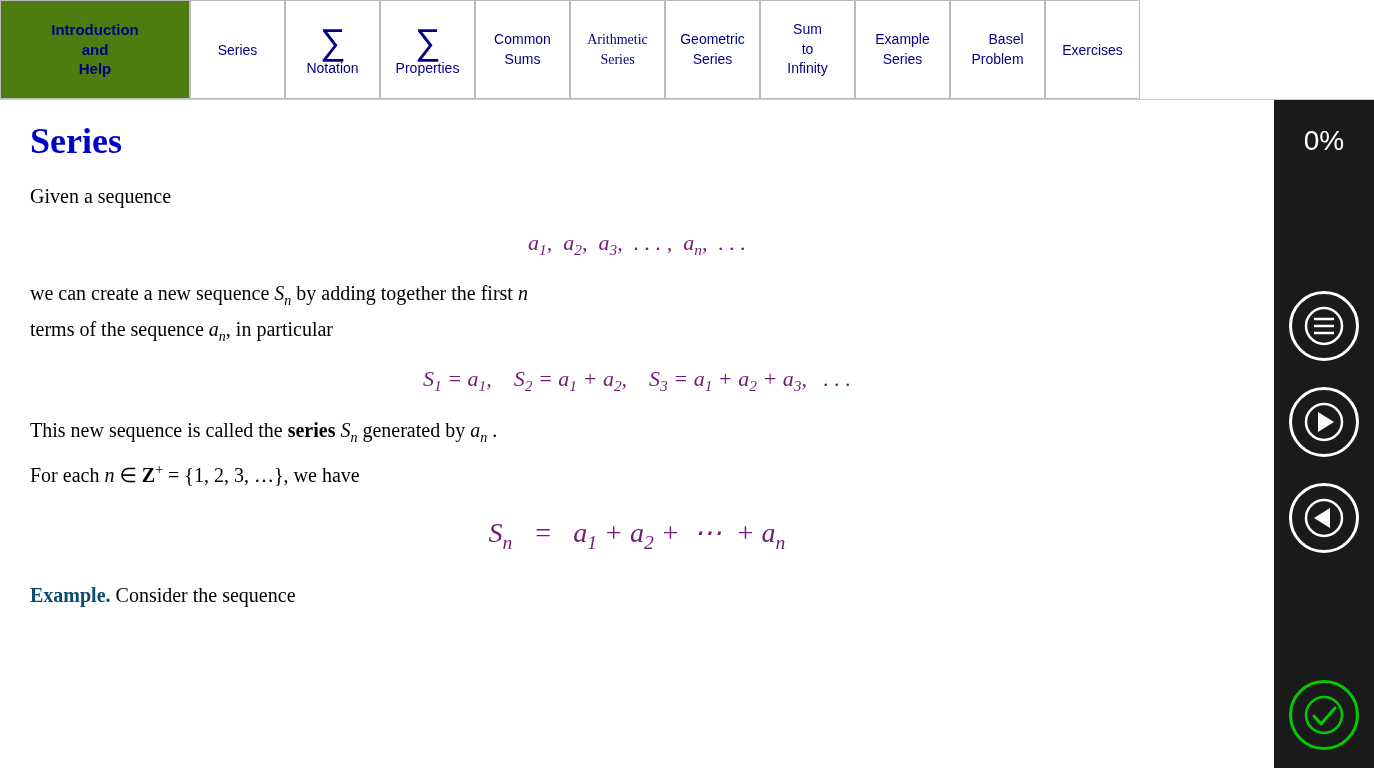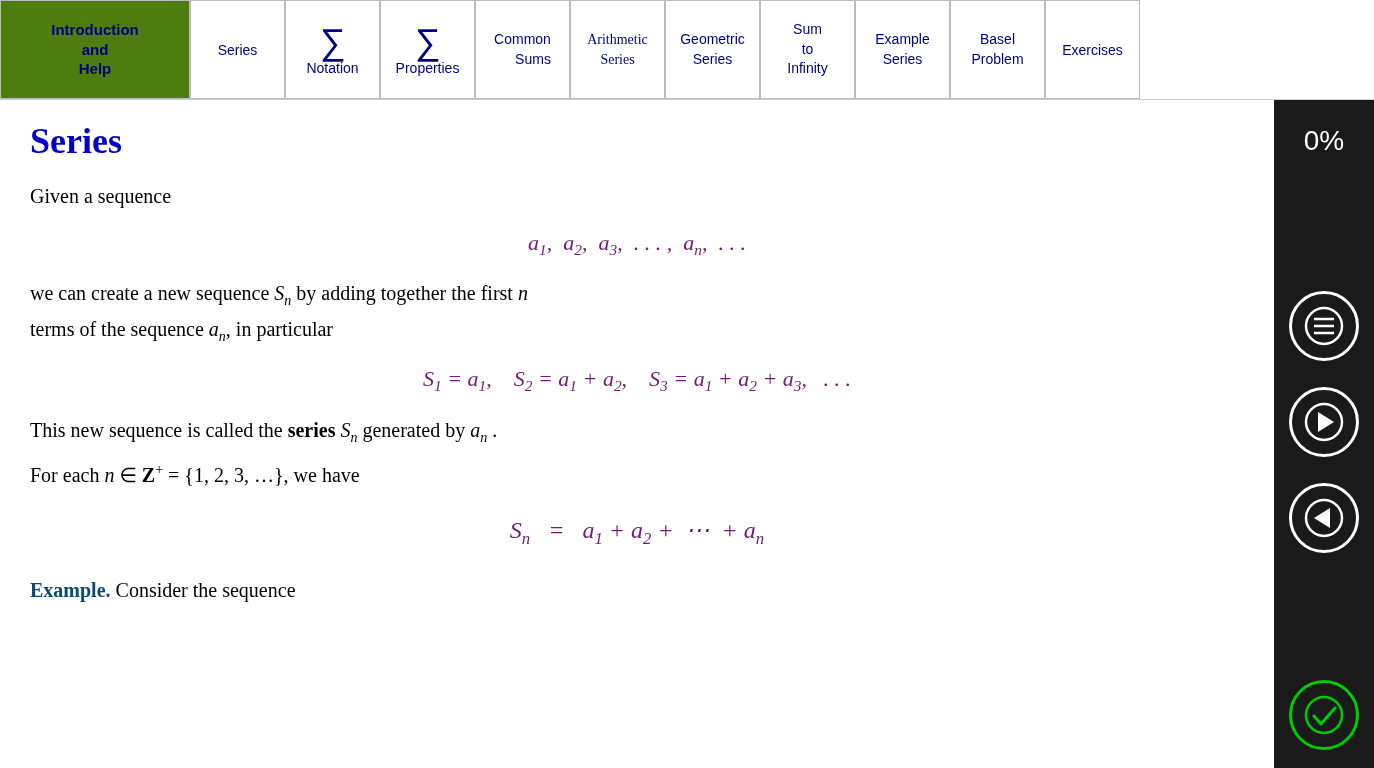--- a/index.html
+++ b/index.html
@@ -164,42 +164,42 @@
   </div>
   <div class="nav-item" style="border-right:1px solid #bbb;">
     <span class="sigma">∑</span>
     <span>Notation</span>
   </div>
   <div class="nav-item" style="border-right:1px solid #bbb;">
     <span class="sigma">∑</span>
     <span>Properties</span>
   </div>
   <div class="nav-item" style="border-right:1px solid #bbb;">
-    <span style="white-space:pre-line; text-align:right; line-height:1.4;">Common
+    <span style="white-space:pre-line; text-align:center; line-height:1.4;">Common
 Sums</span>
   </div>
   <div class="nav-item" style="border-right:1px solid #bbb;font-family:Liberation Serif, serif;">
     <span style="white-space:pre-line; text-align:center; line-height:1.4;">Arithmetic
 Series</span>
   </div>
   <div class="nav-item" style="border-right:1px solid #bbb;">
     <span style="white-space:pre-line; text-align:center; line-height:1.4;">Geometric
 Series</span>
   </div>
   <div class="nav-item" style="border-right:1px solid #bbb;">
     <span style="white-space:pre-line; line-height:1.4;">Sum
 to
 Infinity</span>
   </div>
   <div class="nav-item" style="border-right:1px solid #bbb;">
     <span style="white-space:pre-line; text-align:center; line-height:1.4;">Example
 Series</span>
   </div>
   <div class="nav-item" style="border-right:1px solid #bbb;">
-    <span style="white-space:pre-line; text-align:center; line-height:1.4;">Basel
+    <span style="white-space:pre-line; text-align:right; line-height:1.4;">Basel
 Problem</span>
   </div>
   <div class="nav-item" style="border-right:1px solid #bbb;">
     <span>Exercises</span>
   </div>
 </div>
 
 <div id="main-area">
   <div id="content">
 
@@ -225,21 +225,21 @@
     </div>
 
     <p class="text-block">
       This new sequence is called the <b>series</b> <i>S</i><sub><i>n</i></sub> generated by <i>a</i><sub><i>n</i></sub> .
     </p>
 
     <p class="text-block">
       For each <i>n</i> ∈ <b>Z</b><sup>+</sup> = {1, 2, 3, …}, we have
     </p>
 
-    <div class="math-display" style="font-size:24px; margin: 25px 0 25px 0;">
+    <div class="math-display" style="font-size:28px; margin: 25px 0 25px 0;">
       <i>S</i><sub><i>n</i></sub> &nbsp; = &nbsp; <i>a</i><sub>1</sub> + <i>a</i><sub>2</sub> + &nbsp;⋯&nbsp; + <i>a</i><sub><i>n</i></sub>
     </div>
 
     <p class="text-block">
       <span class="example-label">Example.</span>
       <span> Consider the sequence</span>
     </p>
 
   </div>
 

